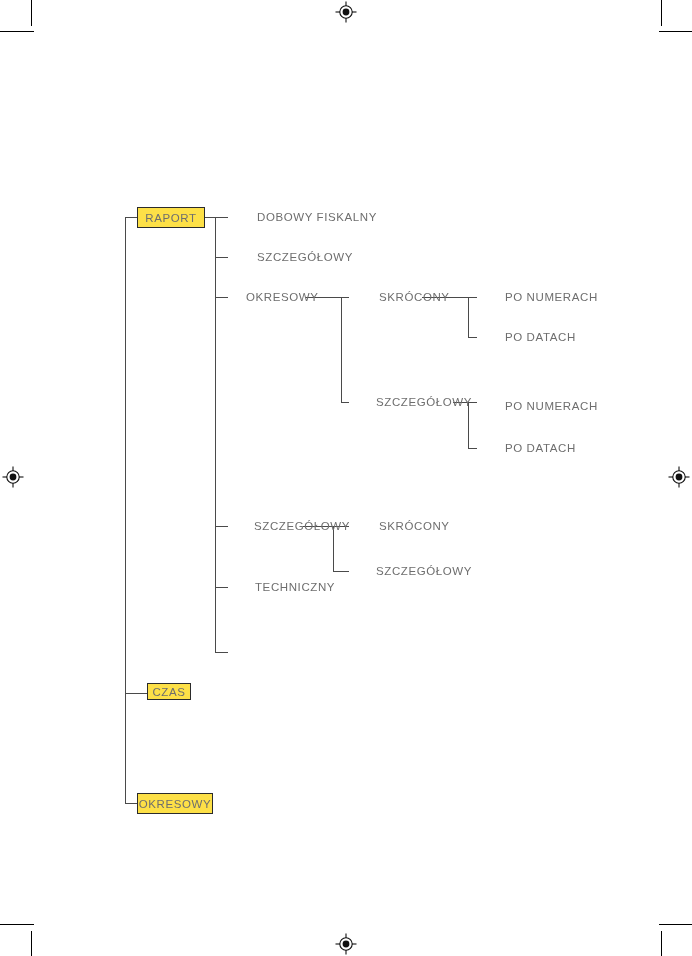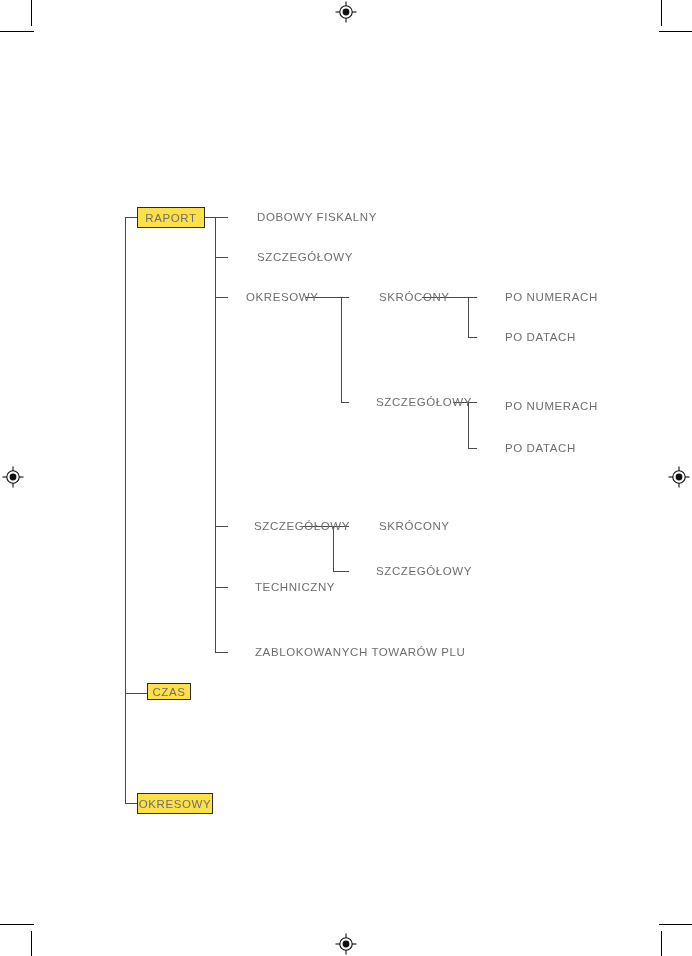--- a/index.html
+++ b/index.html
@@ -171,23 +171,20 @@
   </div>
   <div class="node" style="left:222px; top:291px;">
     <span>OKRESOWY</span>
   </div>
   <div class="node" style="left:230px; top:520px;">
     <span>SZCZEGÓŁOWY</span>
   </div>
   <div class="node" style="left:231px; top:581px;">
     <span>TECHNICZNY</span>
   </div>
-  <div class="node" style="left:231px; top:646px;">
-    <span>ZABLOKOWANYCH  TOWARÓW PLU</span>
-  </div>
 
   <div class="node" style="left:355px; top:291px;">
     <span>SKRÓCONY</span>
   </div>
   <div class="node" style="left:352px; top:396px;">
     <span>SZCZEGÓŁOWY</span>
   </div>
 
   <div class="node" style="left:481px; top:291px;">
     <span>PO NUMERACH</span>

